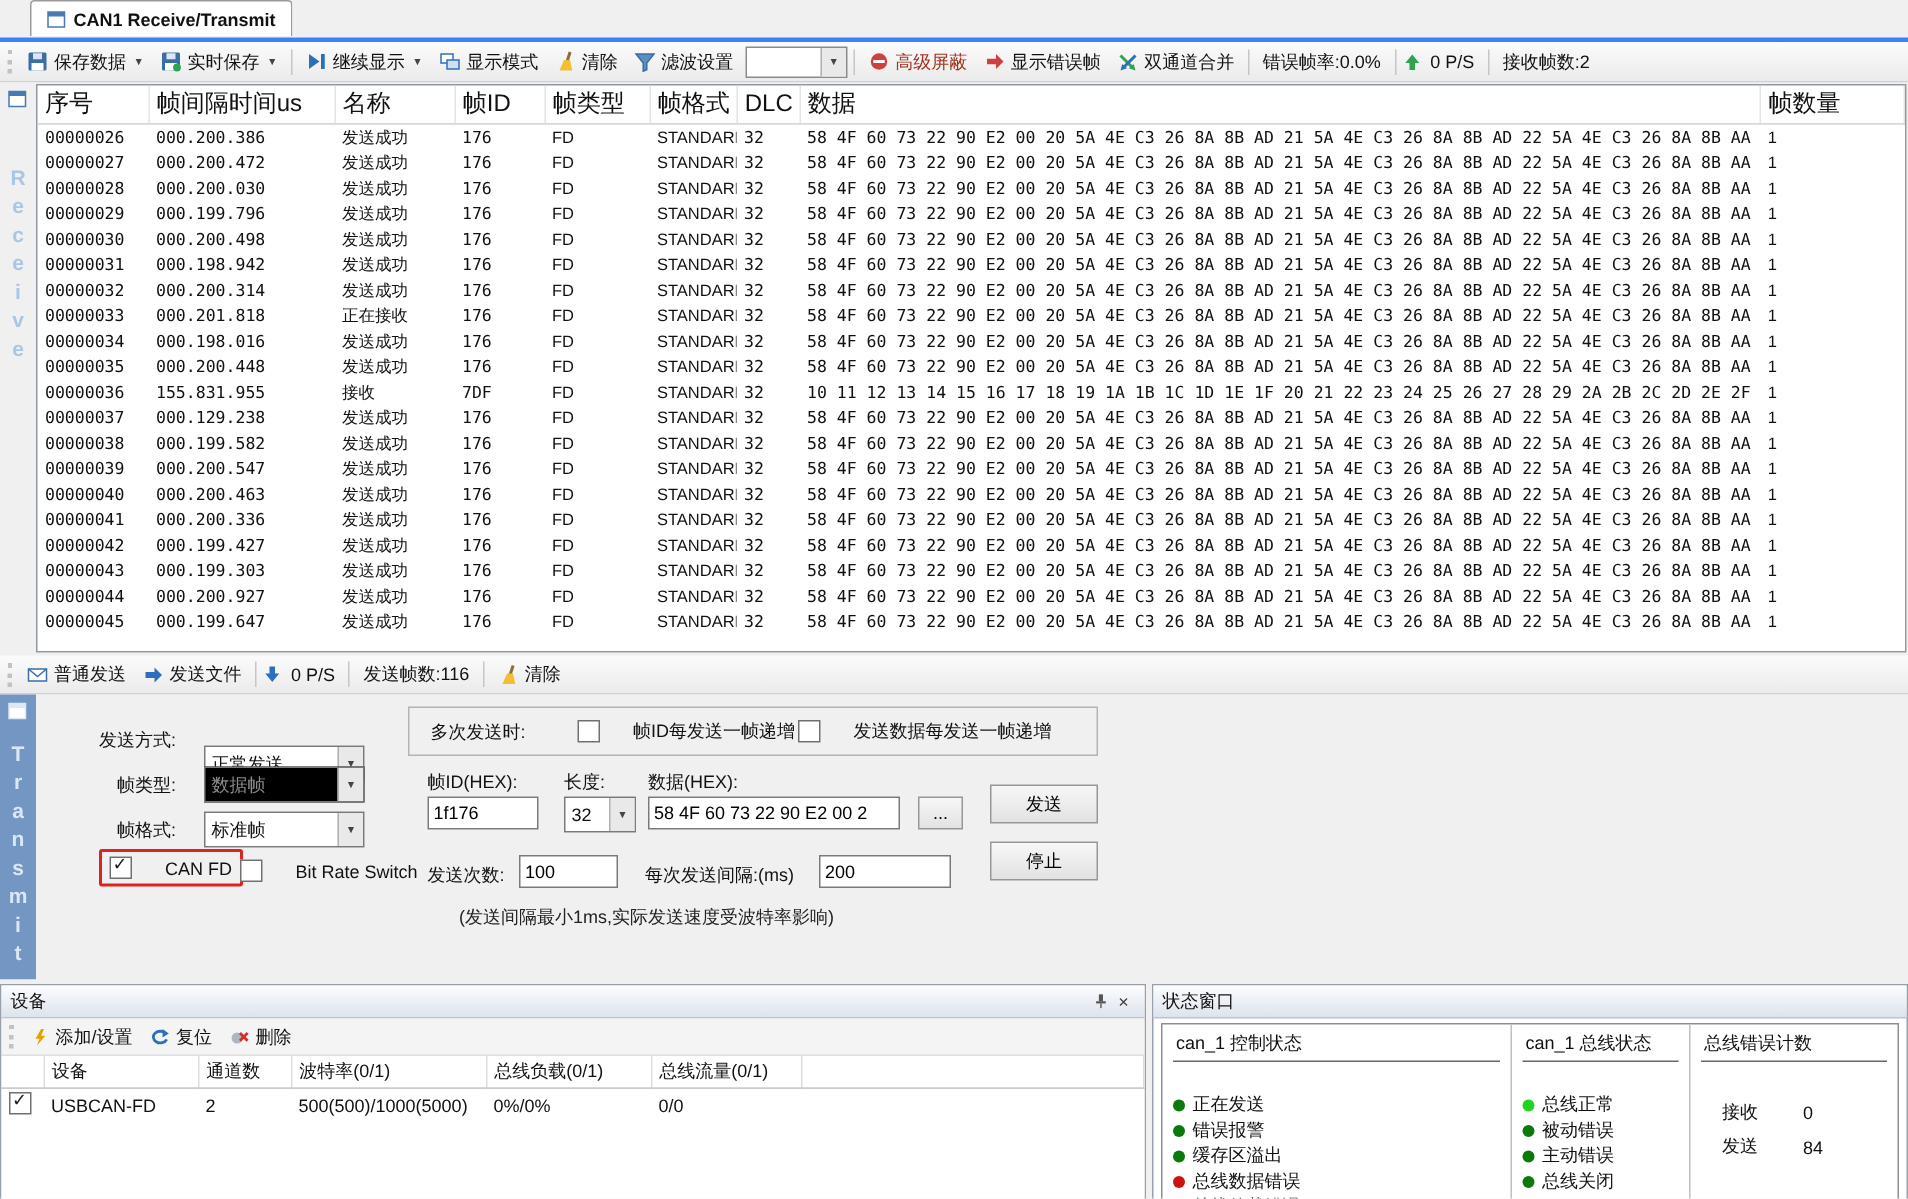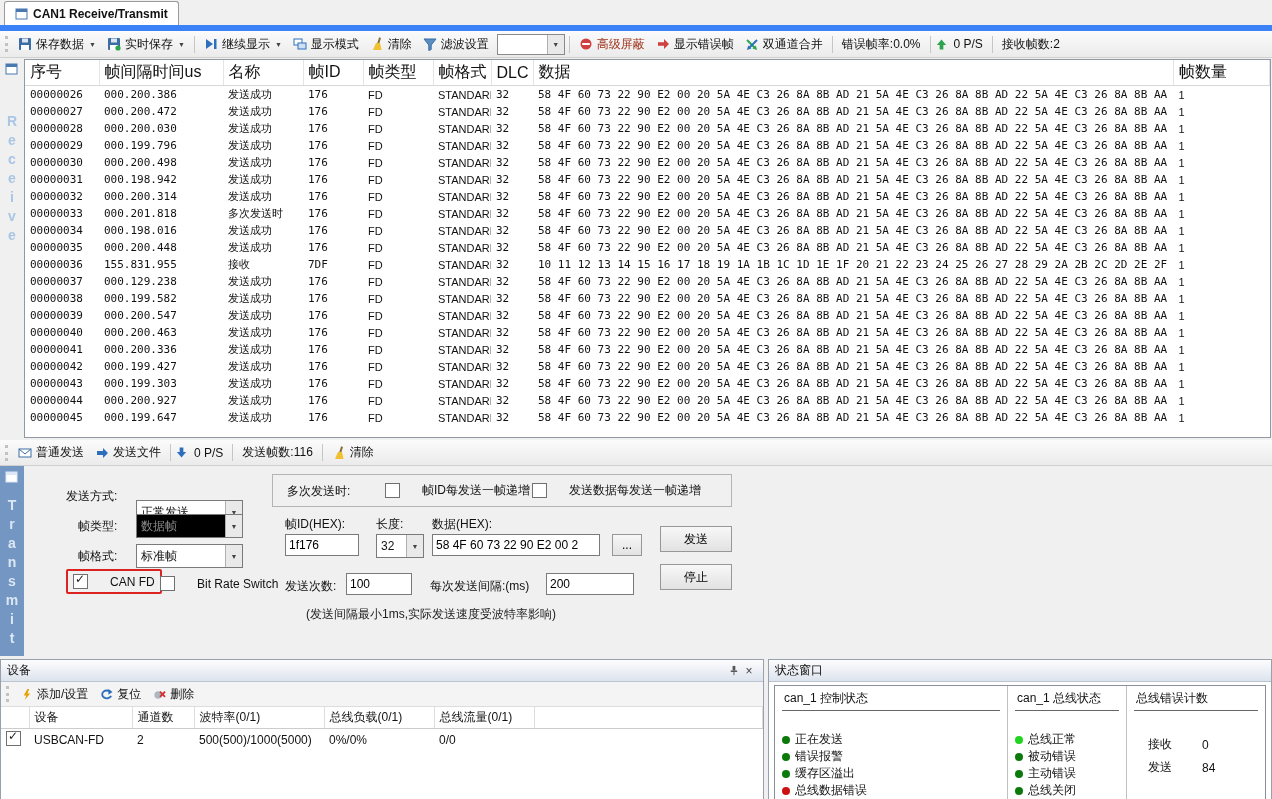--- a/index.html
+++ b/index.html
@@ -1,21 +1,21 @@
 <!DOCTYPE html>
 <html><head>
 <meta charset="utf-8">
 <style>
   html,body{margin:0;padding:0;}
   body{width:1272px;height:799px;overflow:hidden;background:#f0f0f0;
        font-family:"Liberation Sans","DejaVu Sans",sans-serif;font-size:12px;color:#111;}
   .app{width:1272px;height:799px;display:flex;flex-direction:column;}
 
   
-  .tabbar{height:25px;background:#f0f0f0;display:flex;align-items:center;padding-left:4px;border-bottom:6px solid #3b82f6;flex:none;}
+  .tabbar{height:25px;background:#f0f0f0;display:flex;align-items:flex-start;padding-left:20px;border-bottom:3px solid #3b82f6;flex:none;}
   .tab{height:23px;display:flex;align-items:center;gap:5px;padding:0 10px;background:#fff;
        border:1px solid #9b9b9b;border-bottom:none;border-radius:3px 3px 0 0;font-weight:bold;margin-bottom:-1px;}
 
   
   .toolbar{height:26px;background:linear-gradient(#fbfbfb,#ebebeb);border-bottom:1px solid #d0d0d0;
            display:flex;align-items:center;padding:0 4px;gap:1px;flex:none;white-space:nowrap;}
   .tb-item{display:flex;align-items:center;gap:4px;padding:2px 5px;border-radius:2px;cursor:default;}
   .dd{font-size:7px;color:#444;margin-left:1px;}
   .tb-sep{width:1px;height:17px;background:#c6c6c6;margin:0 3px;flex:none;}
   .grip{width:0;height:16px;border-left:3px dotted #c2c2c2;margin:0 4px 0 1px;flex:none;}
@@ -295,21 +295,21 @@
               <td class="mono">176</td>
               <td>FD</td>
               <td>STANDARD</td>
               <td class="mono">32</td>
               <td class="mono">58 4F 60 73 22 90 E2 00 20 5A 4E C3 26 8A 8B AD 21 5A 4E C3 26 8A 8B AD 22 5A 4E C3 26 8A 8B AA</td>
               <td>1</td>
             </tr>
             <tr>
               <td class="mono">00000033</td>
               <td class="mono">000.201.818</td>
-              <td>多次发送时</td>
+              <td>正在接收</td>
               <td class="mono">176</td>
               <td>FD</td>
               <td>STANDARD</td>
               <td class="mono">32</td>
               <td class="mono">58 4F 60 73 22 90 E2 00 20 5A 4E C3 26 8A 8B AD 21 5A 4E C3 26 8A 8B AD 22 5A 4E C3 26 8A 8B AA</td>
               <td>1</td>
             </tr>
             <tr>
               <td class="mono">00000034</td>
               <td class="mono">000.198.016</td>

